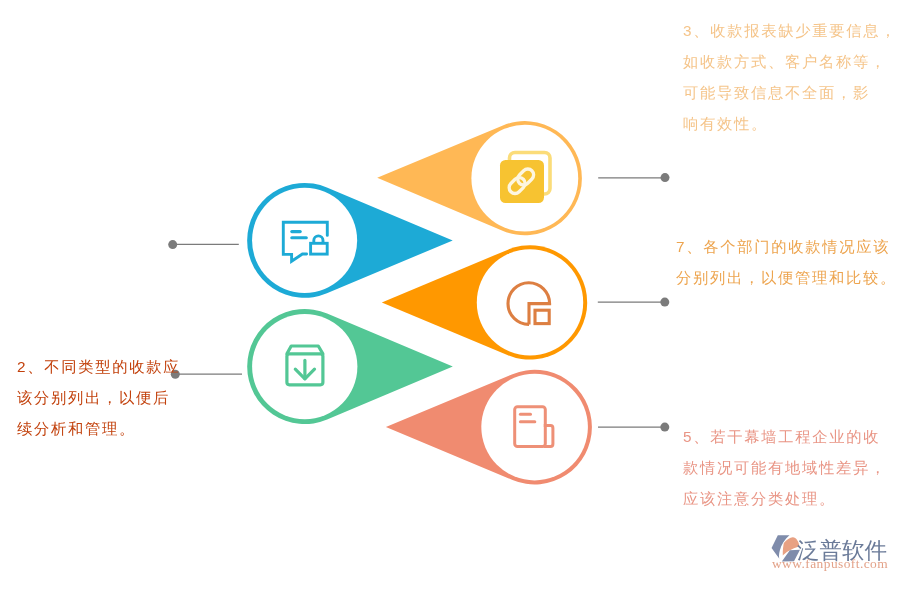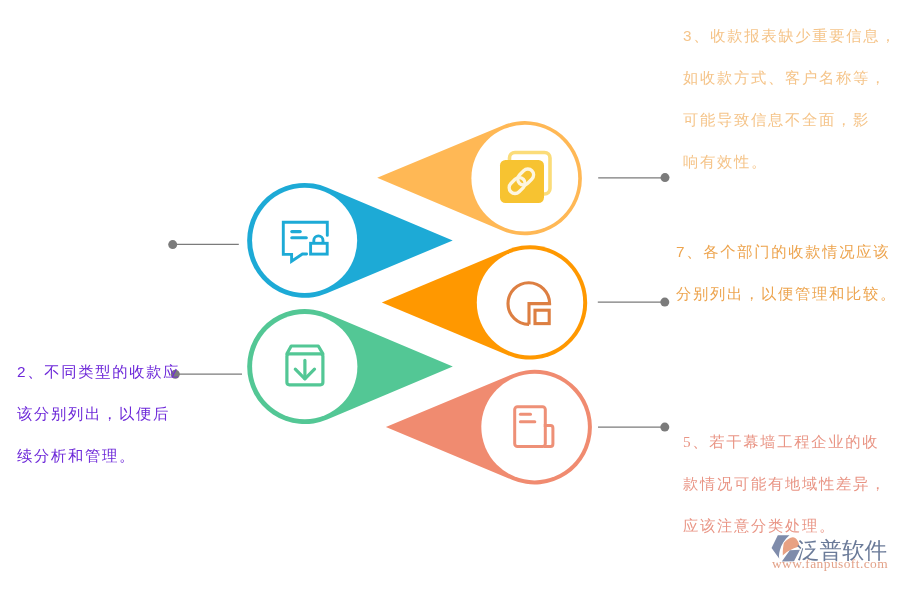--- a/index.html
+++ b/index.html
@@ -1,20 +1,20 @@
 <!DOCTYPE html>
 <html><head>
 <meta charset="utf-8">
 <style>
   html,body{margin:0;padding:0;background:#ffffff;}
   body{width:900px;height:600px;overflow:hidden;position:relative;
        font-family:"Liberation Sans",sans-serif;}
   .stage{position:absolute;left:0;top:0;width:900px;height:600px;}
   svg.diagram{position:absolute;left:0;top:0;width:900px;height:600px;}
-  .note{position:absolute;font-size:15.3px;line-height:42px;letter-spacing:1.7px;white-space:pre-line;}
+  .note{position:absolute;font-size:15.3px;line-height:31px;letter-spacing:1.7px;white-space:pre-line;}
   #note1{left:27px;top:46.8px;color:#3d9bbe;}
   #note2{left:17px;top:351px;color:#62b489;}
   #note3{left:683px;top:14.5px;color:#f5c489;}
   #note4{left:676px;top:230.8px;color:#eda44e;}
   #note5{left:683px;top:421.2px;color:#e99585;}
   .logo{position:absolute;left:768px;top:528px;width:124px;height:46px;}
   .logo-name{font-family:"Liberation Sans",sans-serif;font-size:22.5px;fill:#6b7b99;letter-spacing:0px;}
   .logo-url{font-family:"Liberation Serif",serif;font-size:13.4px;fill:#e3a289;letter-spacing:0.45px;}
 </style>
 </head>
@@ -97,30 +97,30 @@
         <line x1="597.8" y1="302.1" x2="664.8" y2="302.1" stroke-width="1.3"></line>
         <circle cx="664.8" cy="302.1" r="4.5" stroke="none"></circle>
       </g>
       <g>
         <line x1="598.0" y1="427.1" x2="664.8" y2="427.1" stroke-width="1.3"></line>
         <circle cx="664.8" cy="427.1" r="4.5" stroke="none"></circle>
       </g>
     </g>
   </svg>
 
-  <div class="note" id="note2" style="color: #6d28d9;">2、不同类型的收款应
+  <div class="note" id="note2" style="color: #c2410c;">2、不同类型的收款应
 该分别列出，以便后
 续分析和管理。</div>
   <div class="note" id="note3" style="color: rgb(245, 196, 137);">3、收款报表缺少重要信息，
 如收款方式、客户名称等，
 可能导致信息不全面，影
 响有效性。</div>
   <div class="note" id="note4" style="color: rgb(237, 164, 78);">7、各个部门的收款情况应该
 分别列出，以便管理和比较。</div>
-  <div class="note" id="note5" style="color: rgb(233, 149, 133); font-family: Liberation Serif, serif;">5、若干幕墙工程企业的收
+  <div class="note" id="note5" style="color: rgb(233, 149, 133);">5、若干幕墙工程企业的收
 款情况可能有地域性差异，
 应该注意分类处理。</div>
 
   <div class="logo">
     <svg viewBox="0 0 124 46" width="124" height="46">
       <g transform="translate(1.2,2.6) scale(1.18)">
         <path fill="#7f8cab" d="M7.3,4.0 L17.2,4.0 C13.1,7.6 10.2,12.0 9.0,16.8 C8.2,20.0 8.1,22.2 8.6,23.8 L2.0,14.8 Z"></path>
         <path fill="#e8a183" d="M12.4,10.6 C14.7,7.8 17.8,5.6 20.1,5.7 C22.7,5.8 25.1,9.2 25.6,13.4 C22.9,14.0 19.2,15.6 16.0,17.6 C14.2,18.8 12.6,20.2 11.5,21.0 C11.4,16.6 11.9,13.0 12.4,10.6 Z"></path>
         <path fill="#7f8cab" d="M17.5,16.6 L26.1,16.2 L21.0,25.9 L10.7,26.1 Z"></path>
       </g>

